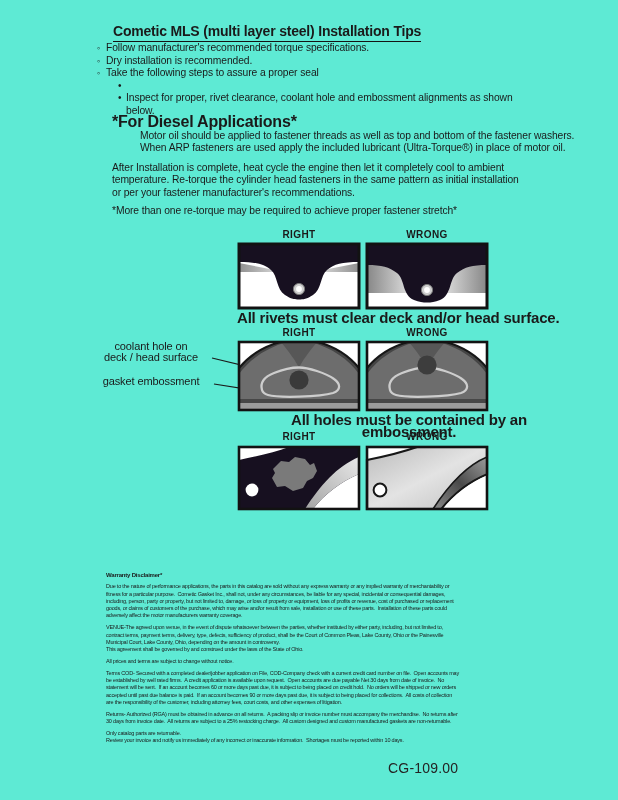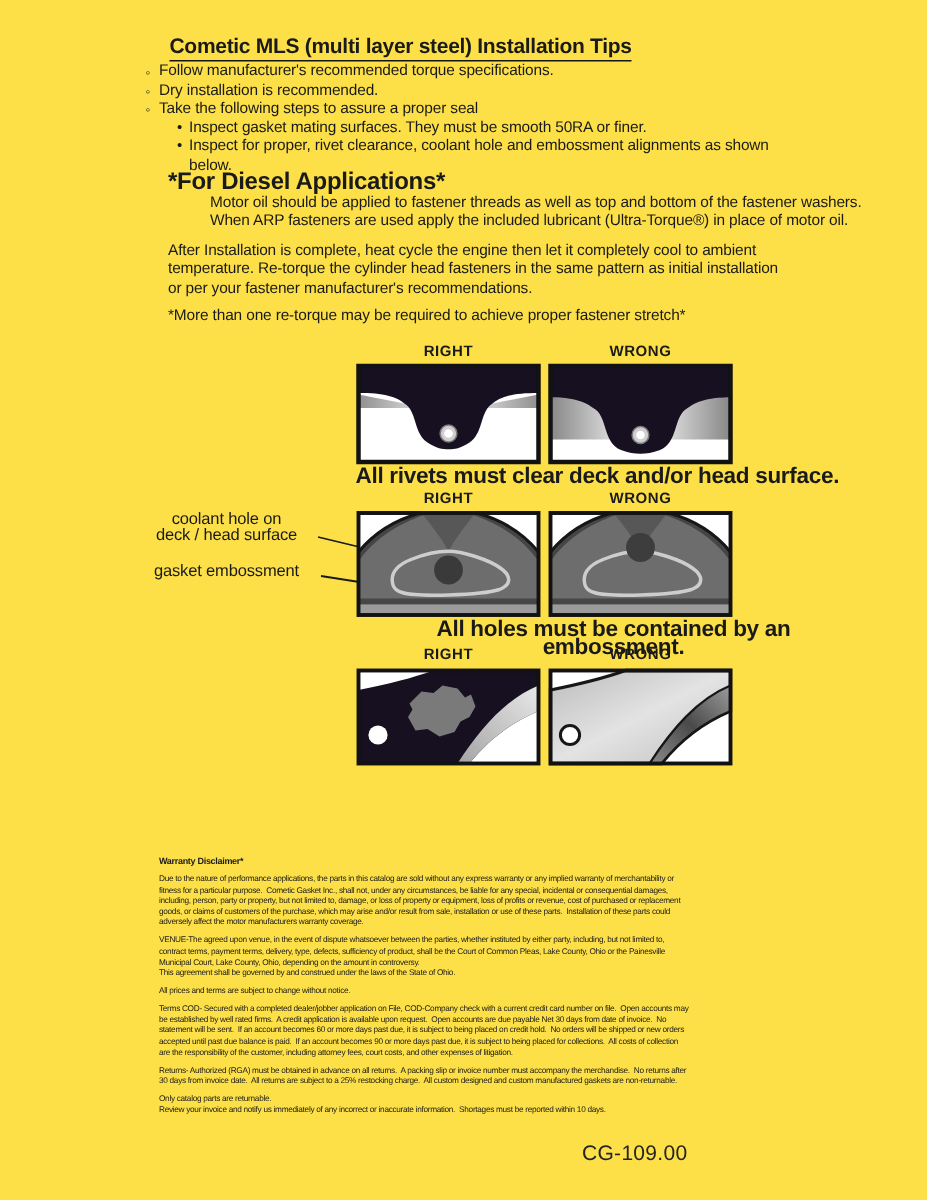--- a/index.html
+++ b/index.html
@@ -1,17 +1,17 @@
 <!DOCTYPE html>
 <html><head>
 <meta charset="utf-8">
 <style>
   html,body{margin:0;padding:0;background:#e8e8e8;}
   .page{
-    position:relative;width:618px;height:800px;background:#fde047;
+    position:relative;width:618px;height:800px;background:#5eead4;
     font-family:"Liberation Sans", sans-serif;color:#1a1a1a;overflow:hidden;
     margin:0 auto;
   }
   .abs{position:absolute;}
   .title{
     font-size:14px;font-weight:bold;letter-spacing:-0.2px;
     border-bottom:1.6px solid #141414;padding-bottom:2px;display:inline-block;
   }
   .body-text{font-size:10.3px;letter-spacing:-0.1px;line-height:12.3px;}
   .ml{white-space:pre-line;}
@@ -47,21 +47,20 @@
     <div class="b-row">
       <span class="b-mark">◦</span>
       <span>Dry installation is recommended.</span>
     </div>
     <div class="b-row">
       <span class="b-mark">◦</span>
       <span>Take the following steps to assure a proper seal</span>
     </div>
     <div class="sb-row">
       <span class="sb-mark">•</span>
-      <span>Inspect gasket mating surfaces.  They must be smooth 50RA or finer.</span>
     </div>
     <div class="sb-row">
       <span class="sb-mark">•</span>
       <span>Inspect for proper, rivet clearance, coolant hole and embossment alignments as shown below.</span>
     </div>
   </div>
 
   <div class="abs sec-head" style="left:112px;top:113px;">*For Diesel Applications*</div>
   <div class="abs body-text ml" style="left:112px;top:130px;margin-left:28px;">Motor oil should be applied to fastener threads as well as top and bottom of the fastener washers.
 When ARP fasteners are used apply the included lubricant (Ultra-Torque®) in place of motor oil.</div>

